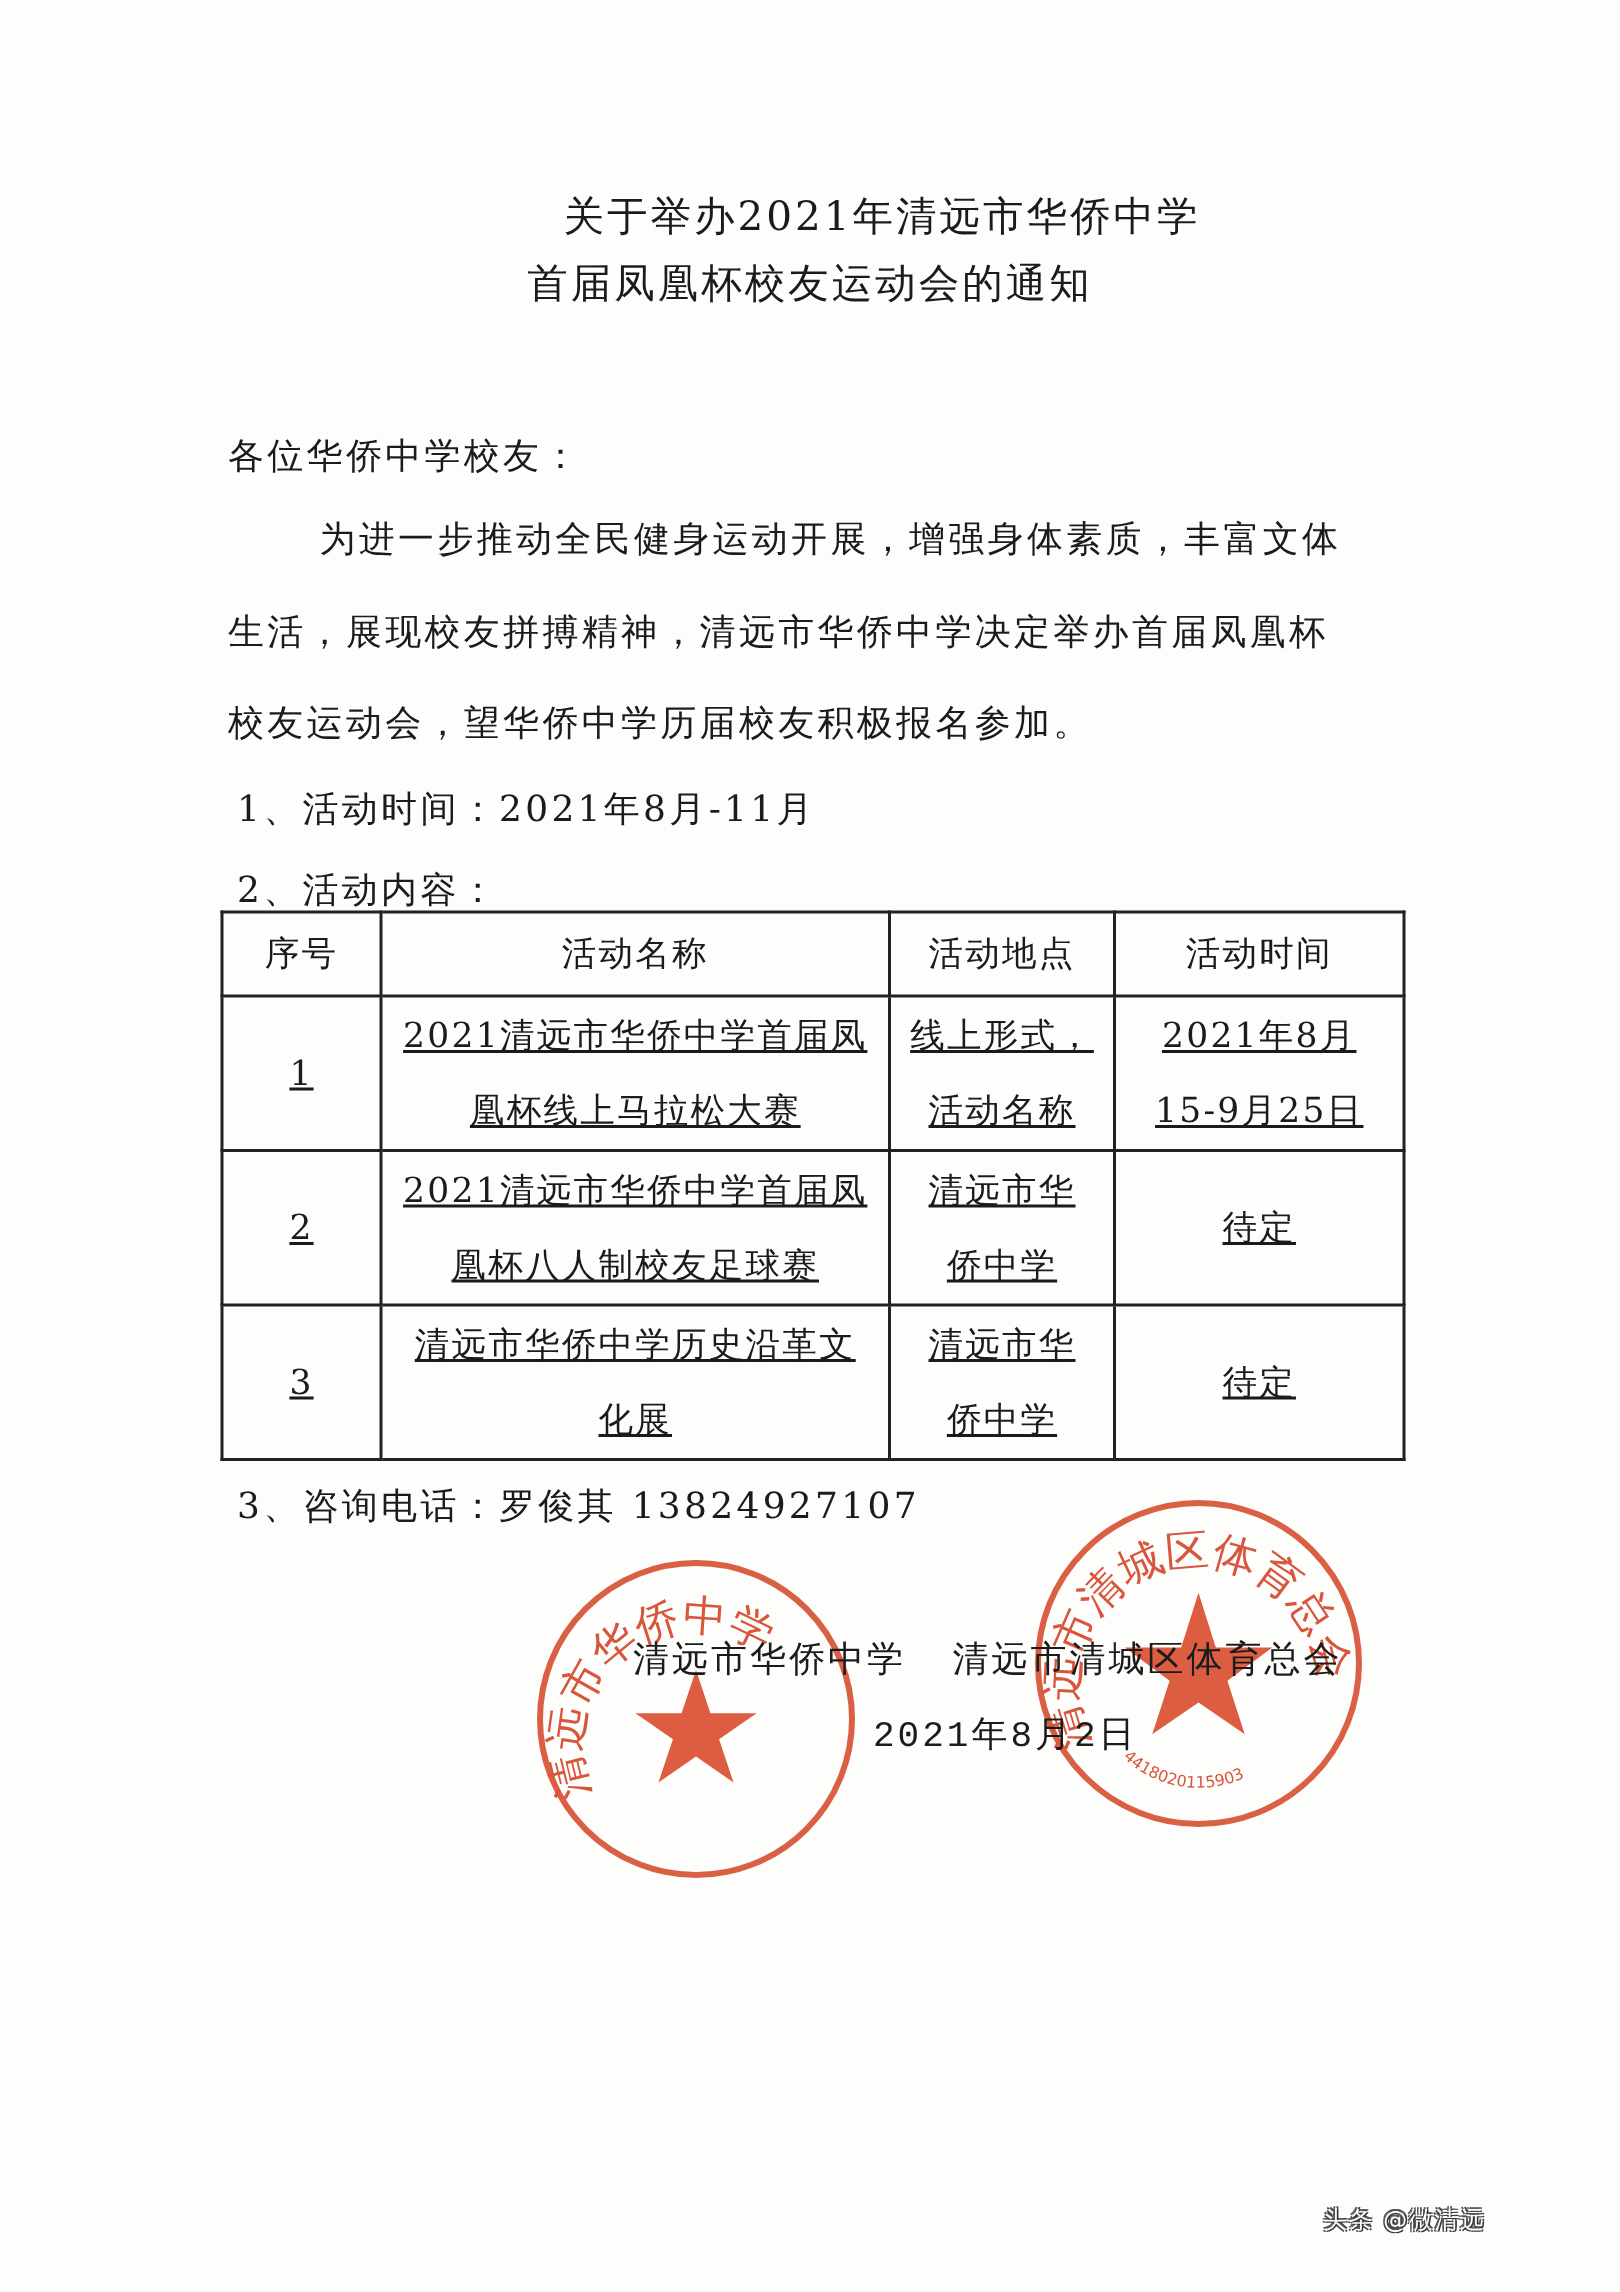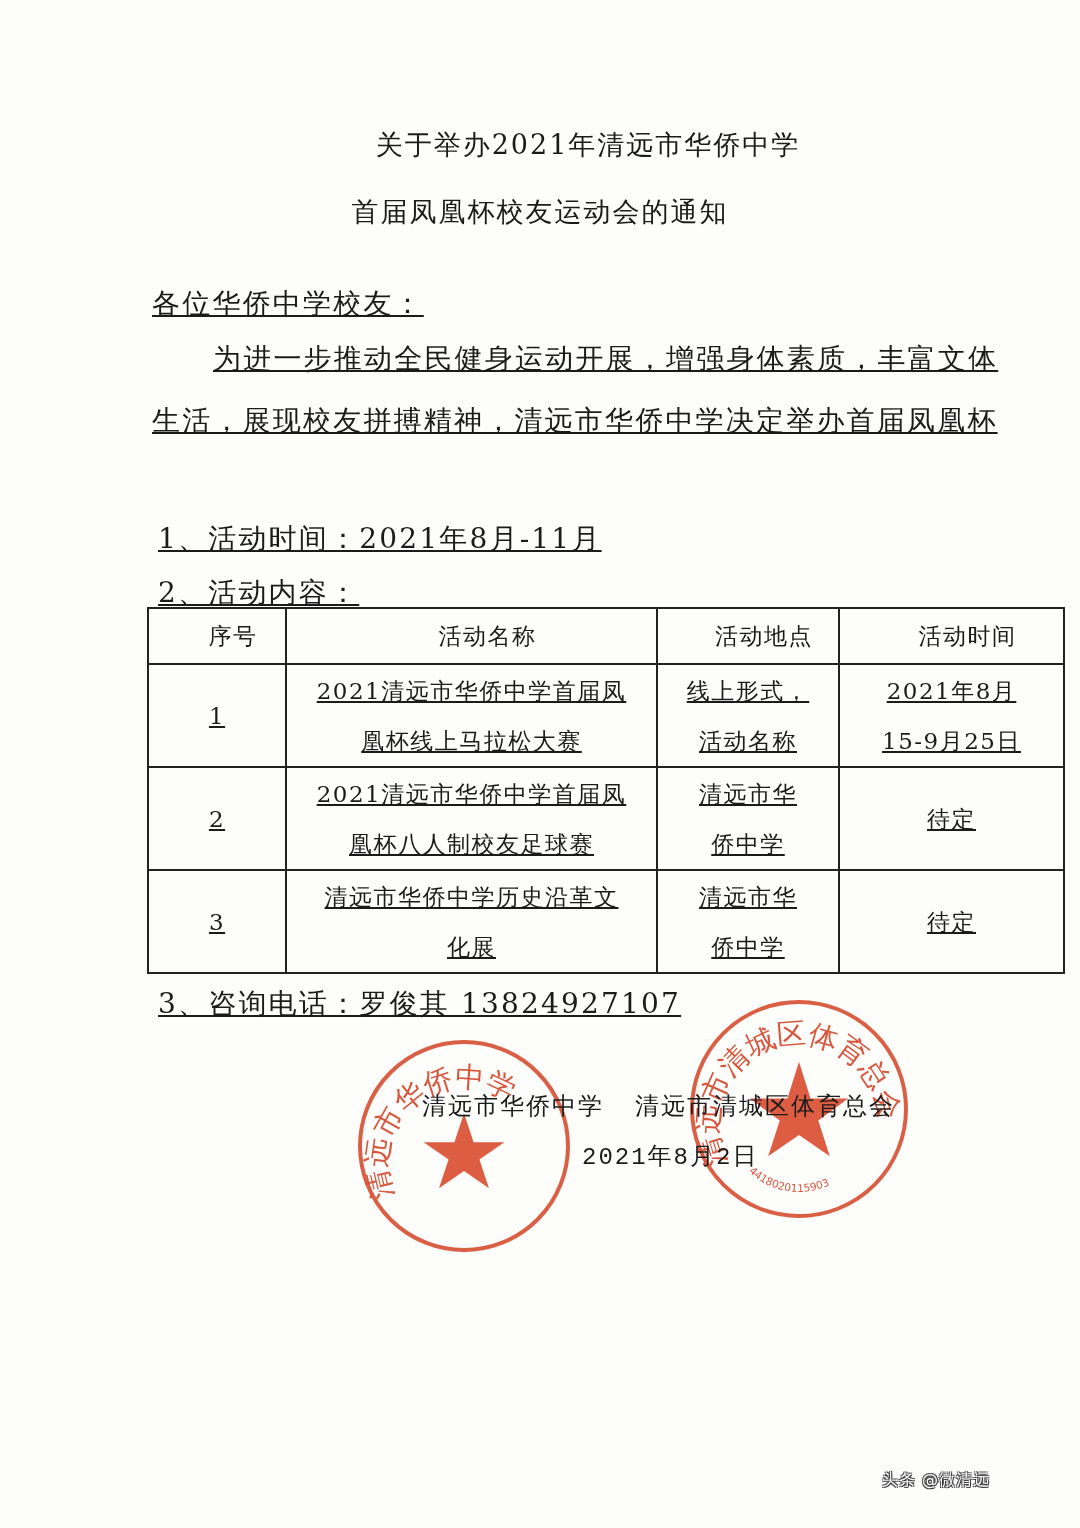--- a/index.html
+++ b/index.html
@@ -8,42 +8,42 @@
     background: #fdfdfc;
     font-family: "DejaVu Serif", "Liberation Serif", serif;
     color: #1b1b1b;
   }
   .page { position: absolute; left: 0; top: 0; width: 1080px; height: 1528px; }
   .title-line {
     position: absolute; left: 0; width: 1080px; text-align: center;
     font-size: 27px; letter-spacing: 2px; line-height: 36px;
   }
   .t1 { top: 127px; margin-left: 48px; }
-  .t2 { top: 194px; text-align: center; }
+  .t2 { top: 172px; text-align: center; }
   .text {
-    position: absolute; font-size: 28px; line-height: 32px; letter-spacing: 2.2px; white-space: nowrap; text-decoration: underline;
+    position: absolute; font-size: 24px; line-height: 32px; letter-spacing: 2.2px; white-space: nowrap;
   }
   .greet { left: 152px; top: 288px; }
   .p1 { left: 213px; top: 343px; }
   .p2 { left: 152px; top: 405px; }
   .p3 { left: 152px; top: 466px; }
   .item1 { left: 158px; top: 523px; }
   .item2 { left: 158px; top: 577px; }
   .item3 { left: 158px; top: 988px; }
 
   table.acts {
     position: absolute; left: 147px; top: 607px; width: 786px;
     border-collapse: collapse; table-layout: fixed;
     font-size: 23px; letter-spacing: 1.5px;
   }
   table.acts td, table.acts th {
     border: 2px solid #222; text-align: center; vertical-align: middle;
     font-weight: normal; line-height: 52px; padding: 0;
   }
-  table.acts th { height: 54px; padding-left: 32px; }
+  table.acts th { height: 54px; }
   table.acts td { height: 101px; text-decoration: underline; }
   .c1 { width: 104px; } .c2 { width: 337px; } .c3 { width: 148px; } .c4 { width: 191px; margin-top: 32px; }
   .cell-line { display: block; line-height: 50px; }
 
   .seal {
     position: absolute; border-radius: 50%; border: 4px solid #d64b2c;
     box-sizing: border-box; opacity: 0.88;
   }
   .seal1 { left: 358px; top: 1040px; width: 212px; height: 212px; }
   .seal2 { left: 690px; top: 1000px; width: 218px; height: 218px; }
@@ -67,20 +67,21 @@
 <body>
 
 <div class="page">
 
   <div class="title-line t1">关于举办2021年清远市华侨中学</div>
   <div class="title-line t2">首届凤凰杯校友运动会的通知</div>
 
   <div class="text greet">各位华侨中学校友：</div>
   <div class="text p1">为进一步推动全民健身运动开展，增强身体素质，丰富文体</div>
   <div class="text p2">生活，展现校友拼搏精神，清远市华侨中学决定举办首届凤凰杯</div>
+  <div class="text p3">校友运动会，望华侨中学历届校友积极报名参加。</div>
 
   <div class="text item1">1、活动时间：2021年8月-11月</div>
   <div class="text item2">2、活动内容：</div>
 
   <table class="acts">
     <tbody>
         <tr>
       <th class="c1">序号</th>
       <th class="c2">活动名称</th>
       <th class="c3">活动地点</th>

